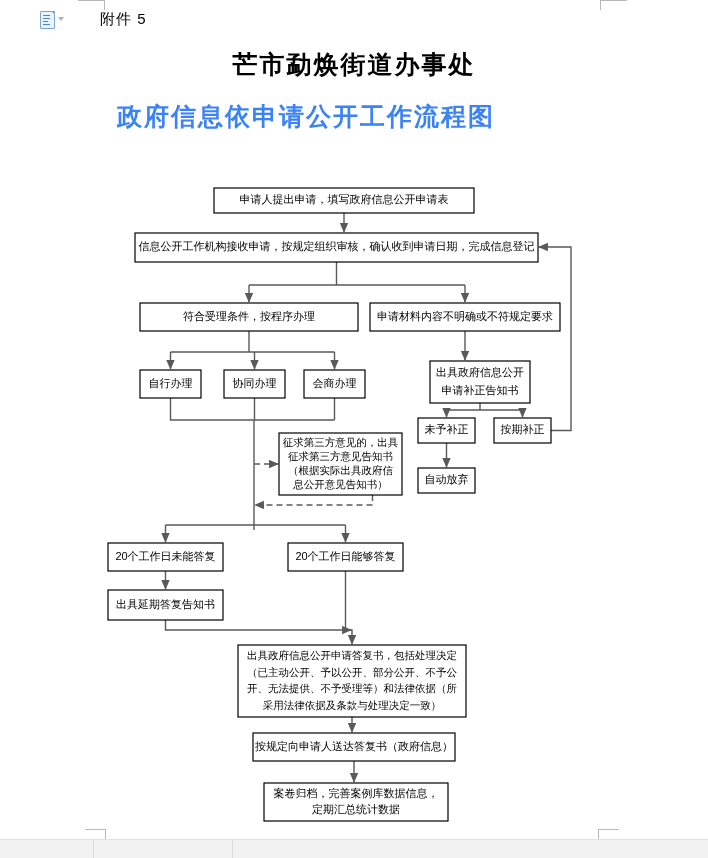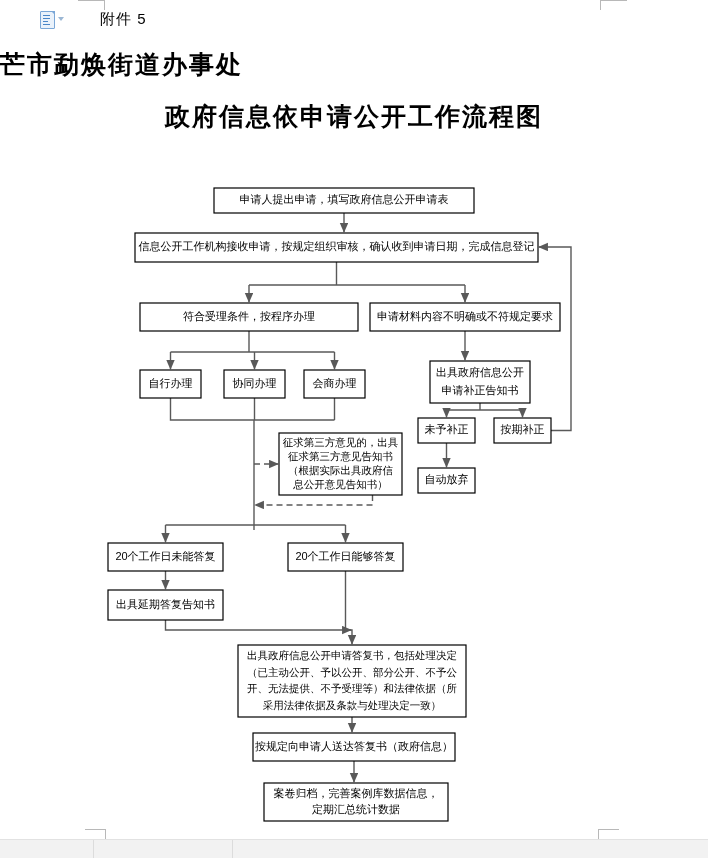--- a/index.html
+++ b/index.html
@@ -17,22 +17,22 @@
   .corner{position:absolute;}
   .corner i{position:absolute;background:#b8b8b8;display:block;}
   
   .doc-icon-wrap{position:absolute;left:40px;top:8px;width:40px;height:22px;display:flex;align-items:center;gap:3px;}
   .doc-icon{width:15px;height:17px;position:relative;}
   .doc-icon .sheet{position:absolute;left:0;top:0;width:13px;height:16px;background:#eaf2fb;border:1px solid #7ba7d7;border-radius:1px;}
   .doc-icon .ln{position:absolute;left:3px;height:1px;background:#4a86c8;}
   .doc-icon .fold{position:absolute;right:0;top:0;width:0;height:0;border-left:4px solid transparent;border-top:4px solid #7ba7d7;}
   .caret{width:0;height:0;border-left:3.5px solid transparent;border-right:3.5px solid transparent;border-top:4px solid #9bb7d4;}
   .attach-label{position:absolute;left:100px;top:10px;font-size:15px;color:#000;letter-spacing:1px;}
-  .title1{position:absolute;left:0;top:48px;width:708px;text-align:left;font-family:"DejaVu Serif","Liberation Serif",serif;font-weight:bold;font-size:25px;letter-spacing:2px;color:#000;}
-  .title2{position:absolute;left:0;top:100px;width:612px;text-align:center;font-family:"DejaVu Serif","Liberation Serif",serif;font-weight:bold;font-size:25px;letter-spacing:2px;color:#000000;margin-left:48px;}
+  .title1{position:absolute;left:0;top:48px;width:708px;text-align:center;font-family:"DejaVu Serif","Liberation Serif",serif;font-weight:bold;font-size:25px;letter-spacing:2px;color:#000;}
+  .title2{position:absolute;left:0;top:100px;width:612px;text-align:center;font-family:"DejaVu Serif","Liberation Serif",serif;font-weight:bold;font-size:25px;letter-spacing:2px;color:#3b82f6;}
   .chart{position:absolute;left:0;top:0;width:708px;height:858px;}
   .nodebox{fill:#ffffff;stroke:#000000;stroke-width:1.2;}
   .nlabel{font-family:"Liberation Sans","DejaVu Sans",sans-serif;font-size:11px;fill:#000;text-anchor:middle;dominant-baseline:middle;}
   .nlabel.sm{font-size:10.5px;}
   .edge{stroke:#595959;stroke-width:1.4;fill:none;}
   .edge.dashed{stroke-dasharray:6 4;}
 </style>
 </head>
 <body>
 

